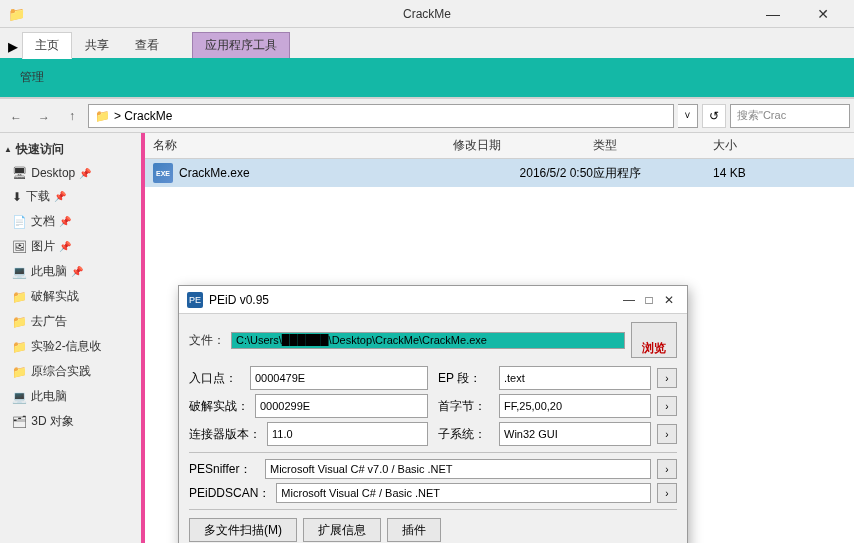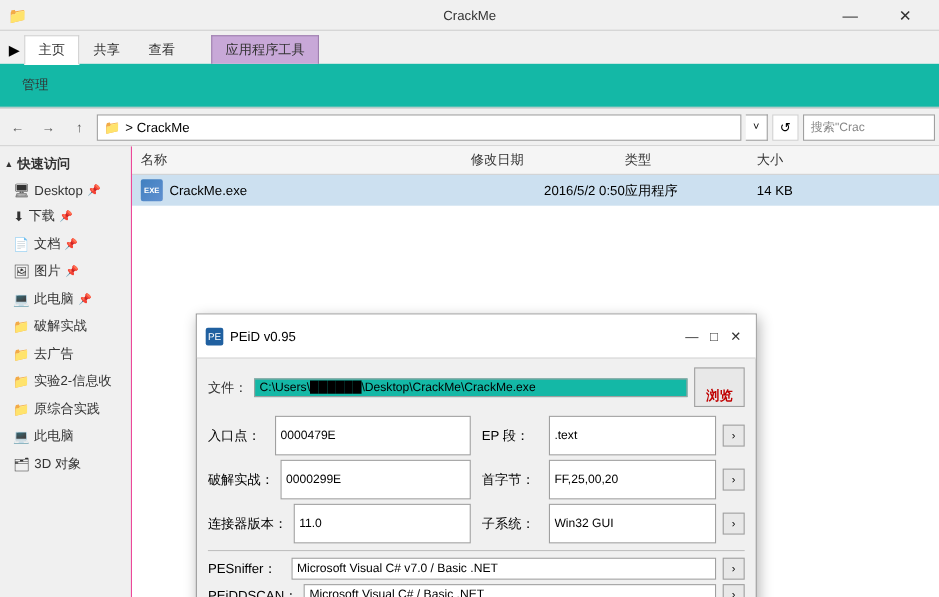--- a/index.html
+++ b/index.html
@@ -184,23 +184,23 @@
 
     
     .main-area {
       display: flex;
       flex: 1;
       overflow: hidden;
     }
 
     
     .sidebar {
-      width: 120px;
+      width: 145px;
       background: #f0f0f0;
-      border-right: 1px solid #ec4899;
+      border-right: 4px solid #ec4899;
       overflow-y: auto;
       padding: 4px 0;
     }
     .sidebar-item {
       padding: 4px 8px 4px 12px;
       font-size: 12px;
       cursor: pointer;
       color: #333;
       white-space: nowrap;
       overflow: hidden;
@@ -278,21 +278,21 @@
       position: absolute;
       top: 285px;
       left: 178px;
       width: 510px;
       background: #f0f0f0;
       border: 1px solid #999;
       box-shadow: 2px 4px 12px rgba(0,0,0,0.3);
       z-index: 100;
     }
     .peid-title-bar {
-      height: 40px;
+      height: 28px;
       background: white;
       display: flex;
       align-items: center;
       padding: 0 8px;
       border-bottom: 1px solid #d0d0d0;
     }
     .peid-title-icon {
       width: 16px;
       height: 16px;
       background: #2060a0;
@@ -375,21 +375,21 @@
       align-items: center;
       gap: 6px;
     }
     .peid-field-label {
       font-size: 12px;
       white-space: nowrap;
       min-width: 55px;
     }
     .peid-field-input {
       flex: 1;
-      height: 36px;
+      height: 24px;
       border: 1px solid #a0a0a0;
       background: white;
       padding: 0 4px;
       font-size: 11px;
     }
     .peid-arrow-btn {
       width: 20px;
       height: 20px;
       border: 1px solid #a0a0a0;
       background: #e8e8e8;

